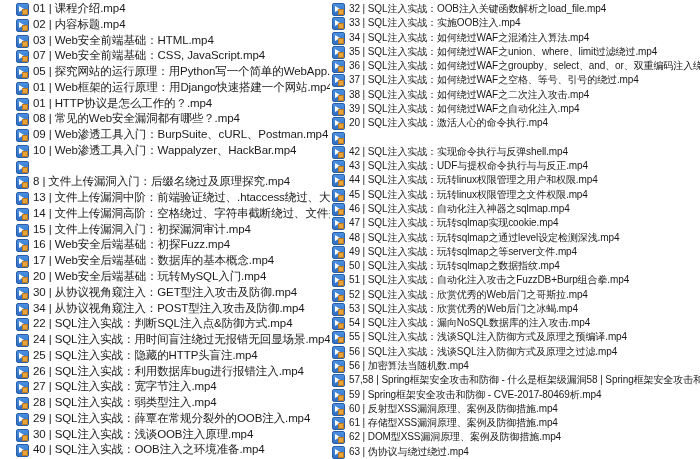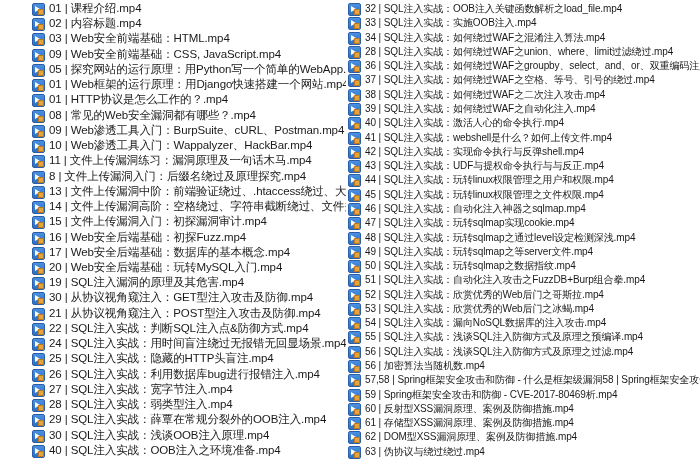--- a/index.html
+++ b/index.html
@@ -24,21 +24,20 @@
     padding: 2px 0 0 0;
   }
   .col {
     display: flex;
     flex-direction: column;
     box-sizing: border-box;
   }
   .col-left {
     width: 330px;
     padding-left: 16px;
-    margin-left: 16px;
   }
   .col-right {
     width: 370px;
     padding-left: 2px;
   }
   .file-row {
     display: flex;
     flex-direction: row;
     align-items: flex-start;
     height: 17.2px;
@@ -103,21 +102,21 @@
     <div class="file-row">
         <span class="vicon"></span>
         <span class="fname">02 | 内容标题.mp4</span>
       </div>
     <div class="file-row">
         <span class="vicon"></span>
         <span class="fname">03 | Web安全前端基础：HTML.mp4</span>
       </div>
     <div class="file-row">
         <span class="vicon"></span>
-        <span class="fname">09 | Web安全前端基础：CSS, JavaScript.mp4</span>
+        <span class="fname">07 | Web安全前端基础：CSS, JavaScript.mp4</span>
       </div>
     <div class="file-row">
         <span class="vicon"></span>
         <span class="fname">05 | 探究网站的运行原理：用Python写一个简单的WebApp.mp4</span>
       </div>
     <div class="file-row">
         <span class="vicon"></span>
         <span class="fname">01 | Web框架的运行原理：用Django快速搭建一个网站.mp4</span>
       </div>
     <div class="file-row">
@@ -131,21 +130,20 @@
     <div class="file-row">
         <span class="vicon"></span>
         <span class="fname">09 | Web渗透工具入门：BurpSuite、cURL、Postman.mp4</span>
       </div>
     <div class="file-row">
         <span class="vicon"></span>
         <span class="fname">10 | Web渗透工具入门：Wappalyzer、HackBar.mp4</span>
       </div>
     <div class="file-row">
         <span class="vicon"></span>
-        <span class="fname">11 | 文件上传漏洞练习：漏洞原理及一句话木马.mp4</span>
       </div>
     <div class="file-row">
         <span class="vicon"></span>
         <span class="fname">8 | 文件上传漏洞入门：后缀名绕过及原理探究.mp4</span>
       </div>
     <div class="file-row">
         <span class="vicon"></span>
         <span class="fname">13 | 文件上传漏洞中阶：前端验证绕过、.htaccess绕过、大小写绕过.mp4</span>
       </div>
     <div class="file-row">
@@ -163,29 +161,25 @@
     <div class="file-row">
         <span class="vicon"></span>
         <span class="fname">17 | Web安全后端基础：数据库的基本概念.mp4</span>
       </div>
     <div class="file-row">
         <span class="vicon"></span>
         <span class="fname">20 | Web安全后端基础：玩转MySQL入门.mp4</span>
       </div>
     <div class="file-row">
         <span class="vicon"></span>
-        <span class="fname">19 | SQL注入漏洞的原理及其危害.mp4</span>
-      </div>
-    <div class="file-row">
-        <span class="vicon"></span>
         <span class="fname">30 | 从协议视角窥注入：GET型注入攻击及防御.mp4</span>
       </div>
     <div class="file-row">
         <span class="vicon"></span>
-        <span class="fname">21 | 从协议视角窥注入：POST型注入攻击及防御.mp4</span>
+        <span class="fname">34 | 从协议视角窥注入：POST型注入攻击及防御.mp4</span>
       </div>
     <div class="file-row">
         <span class="vicon"></span>
         <span class="fname">22 | SQL注入实战：判断SQL注入点&amp;防御方式.mp4</span>
       </div>
     <div class="file-row">
         <span class="vicon"></span>
         <span class="fname">24 | SQL注入实战：用时间盲注绕过无报错无回显场景.mp4</span>
       </div>
     <div class="file-row">
@@ -225,45 +219,44 @@
     <div class="file-row">
         <span class="vicon"></span>
         <span class="fname">33 | SQL注入实战：实施OOB注入.mp4</span>
       </div>
     <div class="file-row">
         <span class="vicon"></span>
         <span class="fname">34 | SQL注入实战：如何绕过WAF之混淆注入算法.mp4</span>
       </div>
     <div class="file-row">
         <span class="vicon"></span>
-        <span class="fname">28 | SQL注入实战：如何绕过WAF之union、where、limit过滤绕过.mp4</span>
+        <span class="fname">35 | SQL注入实战：如何绕过WAF之union、where、limit过滤绕过.mp4</span>
       </div>
     <div class="file-row">
         <span class="vicon"></span>
         <span class="fname">36 | SQL注入实战：如何绕过WAF之groupby、select、and、or、双重编码注入绕过.mp4</span>
       </div>
     <div class="file-row">
         <span class="vicon"></span>
         <span class="fname">37 | SQL注入实战：如何绕过WAF之空格、等号、引号的绕过.mp4</span>
       </div>
     <div class="file-row">
         <span class="vicon"></span>
         <span class="fname">38 | SQL注入实战：如何绕过WAF之二次注入攻击.mp4</span>
       </div>
     <div class="file-row">
         <span class="vicon"></span>
         <span class="fname">39 | SQL注入实战：如何绕过WAF之自动化注入.mp4</span>
       </div>
     <div class="file-row">
         <span class="vicon"></span>
-        <span class="fname">40 | SQL注入实战：激活人心的命令执行.mp4</span>
-      </div>
-    <div class="file-row">
-        <span class="vicon"></span>
-        <span class="fname">41 | SQL注入实战：webshell是什么？如何上传文件.mp4</span>
+        <span class="fname">20 | SQL注入实战：激活人心的命令执行.mp4</span>
+      </div>
+    <div class="file-row">
+        <span class="vicon"></span>
       </div>
     <div class="file-row">
         <span class="vicon"></span>
         <span class="fname">42 | SQL注入实战：实现命令执行与反弹shell.mp4</span>
       </div>
     <div class="file-row">
         <span class="vicon"></span>
         <span class="fname">43 | SQL注入实战：UDF与提权命令执行与与反正.mp4</span>
       </div>
     <div class="file-row">

